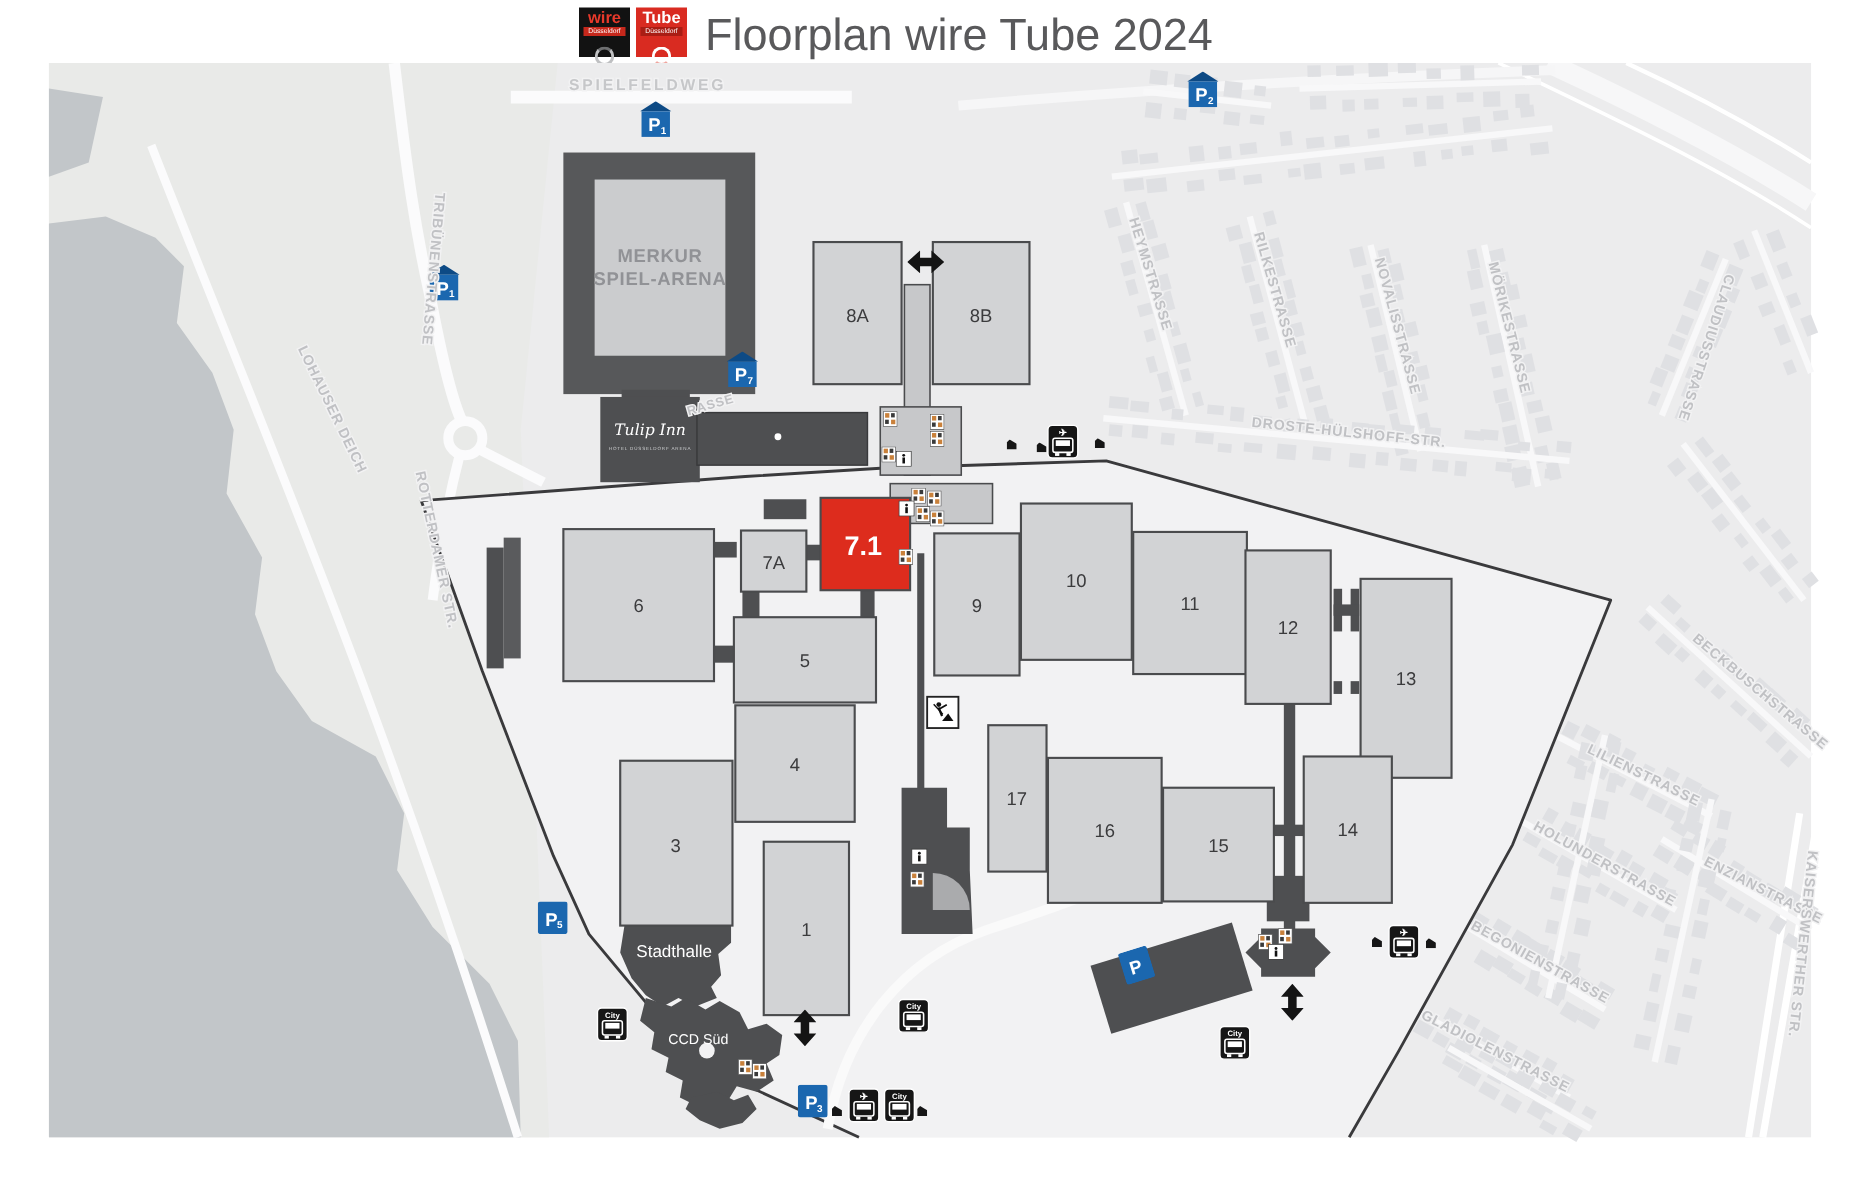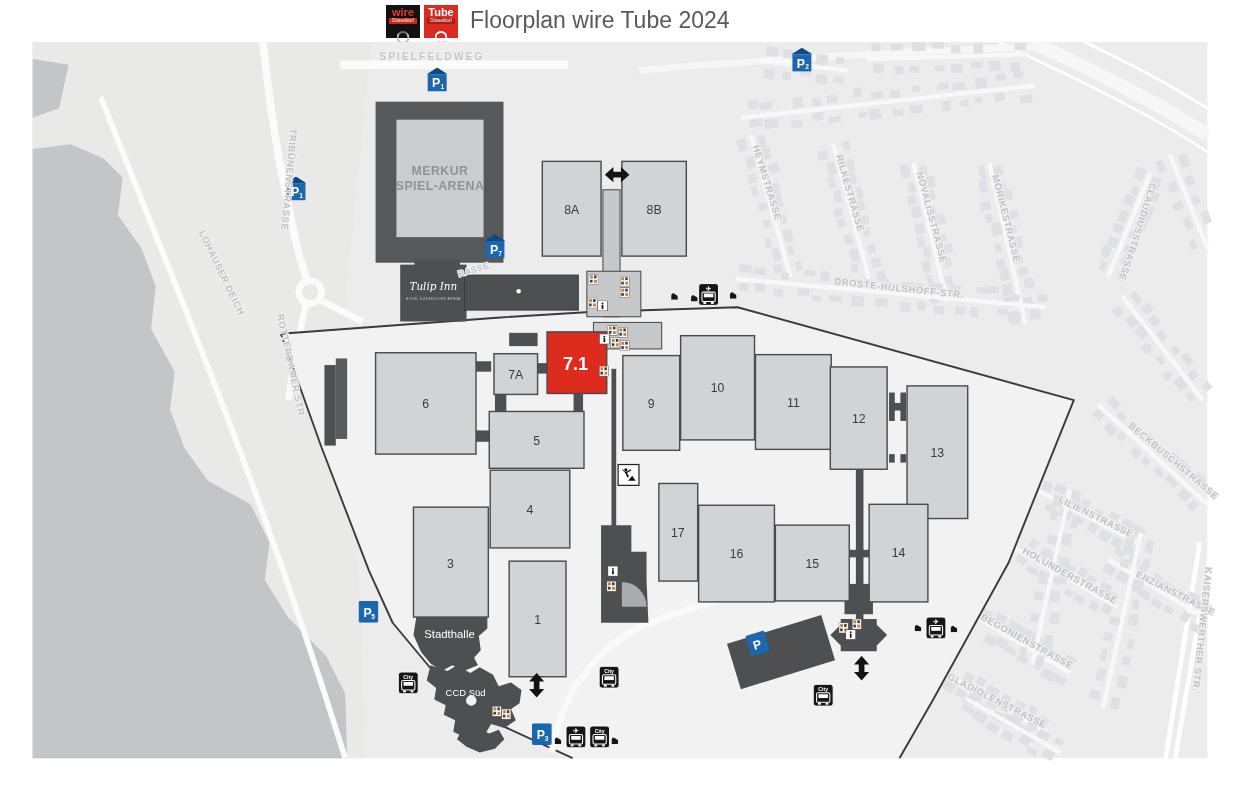--- a/index.html
+++ b/index.html
@@ -1,19 +1,19 @@
 <!DOCTYPE html>
 <html><head>
 <meta charset="utf-8">
 <style>
   html,body{margin:0;padding:0;background:#fff;}
   .stage{position:relative;width:1240px;height:798px;background:#fff;overflow:hidden;
          font-family:"Liberation Sans",sans-serif;padding-left:12px;}
   .hdr{position:absolute;left:0;top:0;width:1240px;height:42px;background:#fff;}
-  .hdr .title{position:absolute;left:470px;top:7px;font-size:23px;color:#59595b;}
+  .hdr .title{position:absolute;left:470px;top:7px;font-size:30px;color:#59595b;}
   .logo{position:absolute;top:5px;width:34px;height:33px;}
   .logo-wire{left:386px;background:#121212;}
   .logo-tube{left:424px;background:#d92b21;}
   .logo .nm{position:absolute;left:0;top:1px;width:100%;text-align:center;
             font-weight:bold;font-size:11px;line-height:12px;}
   .logo-wire .nm{color:#e8392b;}
   .logo-tube .nm{color:#fff;text-align:center;}
   .logo .city{position:absolute;left:3px;top:13px;width:28px;height:6px;font-size:4.5px;
               line-height:6px;text-align:center;color:#fff;}
   .logo-wire .city{background:#c6281c;}

